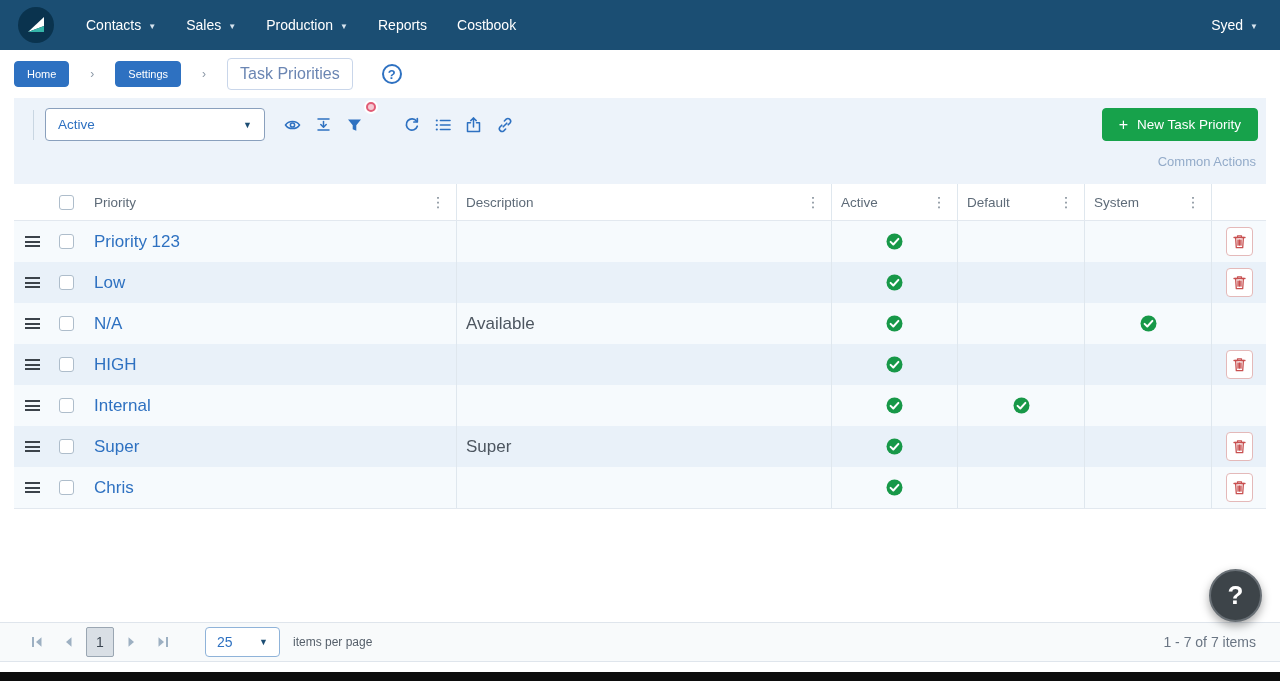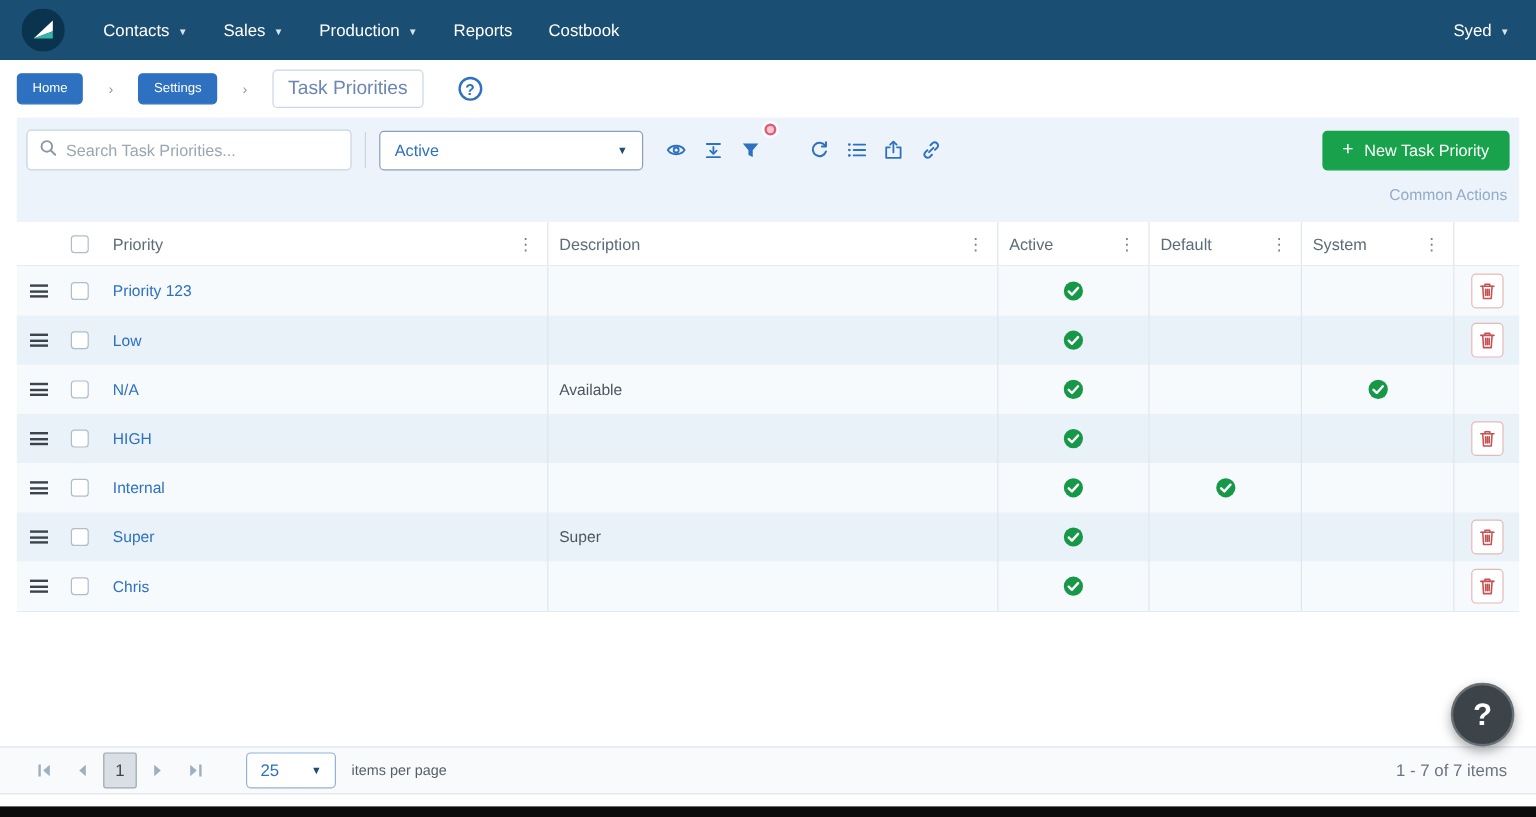--- a/index.html
+++ b/index.html
@@ -112,21 +112,21 @@
   }
   .bordered { border-right:1px solid #dfe7ee; }
   .dots {
     margin-left:auto; color:#76828e; font-size:14px;
     cursor:pointer; padding:0 2px;
   }
   .grid-body { border-bottom:1px solid #e2e8ef; }
   .grid-row { height:41px; }
   .grid-row:nth-child(odd) { background:#f6fafd; }
   .grid-row:nth-child(even) { background:#e9f1f9; }
-  .cell { display:flex; align-items:center; padding:0 9px; font-size:13px; }
+  .cell { display:flex; align-items:center; padding:0 9px; font-size:17px; }
   .cell.center { justify-content:center; }
   .checkbox {
     width:15px; height:15px; background:#fff;
     border:1px solid #aebdcb; border-radius:3px; cursor:pointer;
     display:inline-block;
   }
   .drag-ico {
     width:15px; height:11px; display:inline-block;
     border-top:2px solid #3c434a; border-bottom:2px solid #3c434a;
     position:relative; cursor:grab;
@@ -222,29 +222,20 @@
   <span class="crumb-sep">›</span>
   <span class="crumb-outline">Task Priorities</span>
   <span class="help-circle">?</span>
 </div>
 
 <div class="panel">
 
   <div class="toolbar-area">
     <div class="toolbar">
 
-      <div class="search-box">
-        <span>
-          <svg width="14" height="14" viewBox="0 0 14 14" fill="none" stroke="#8a98a6" stroke-width="1.6" stroke-linecap="round">
-            <circle cx="6" cy="6" r="4.4"></circle>
-              <path d="M9.4 9.4 L13 13"></path>
-          </svg>
-        </span>
-        <input type="text" value="" placeholder="Search Task Priorities..." style="">
-      </div>
 
       <div class="vdiv"></div>
 
       <div class="dropdown">
         <span>Active</span>
         <span class="dd-caret">▼</span>
       </div>
 
       <div class="icon-gap" style="width:12px;"></div>
 

